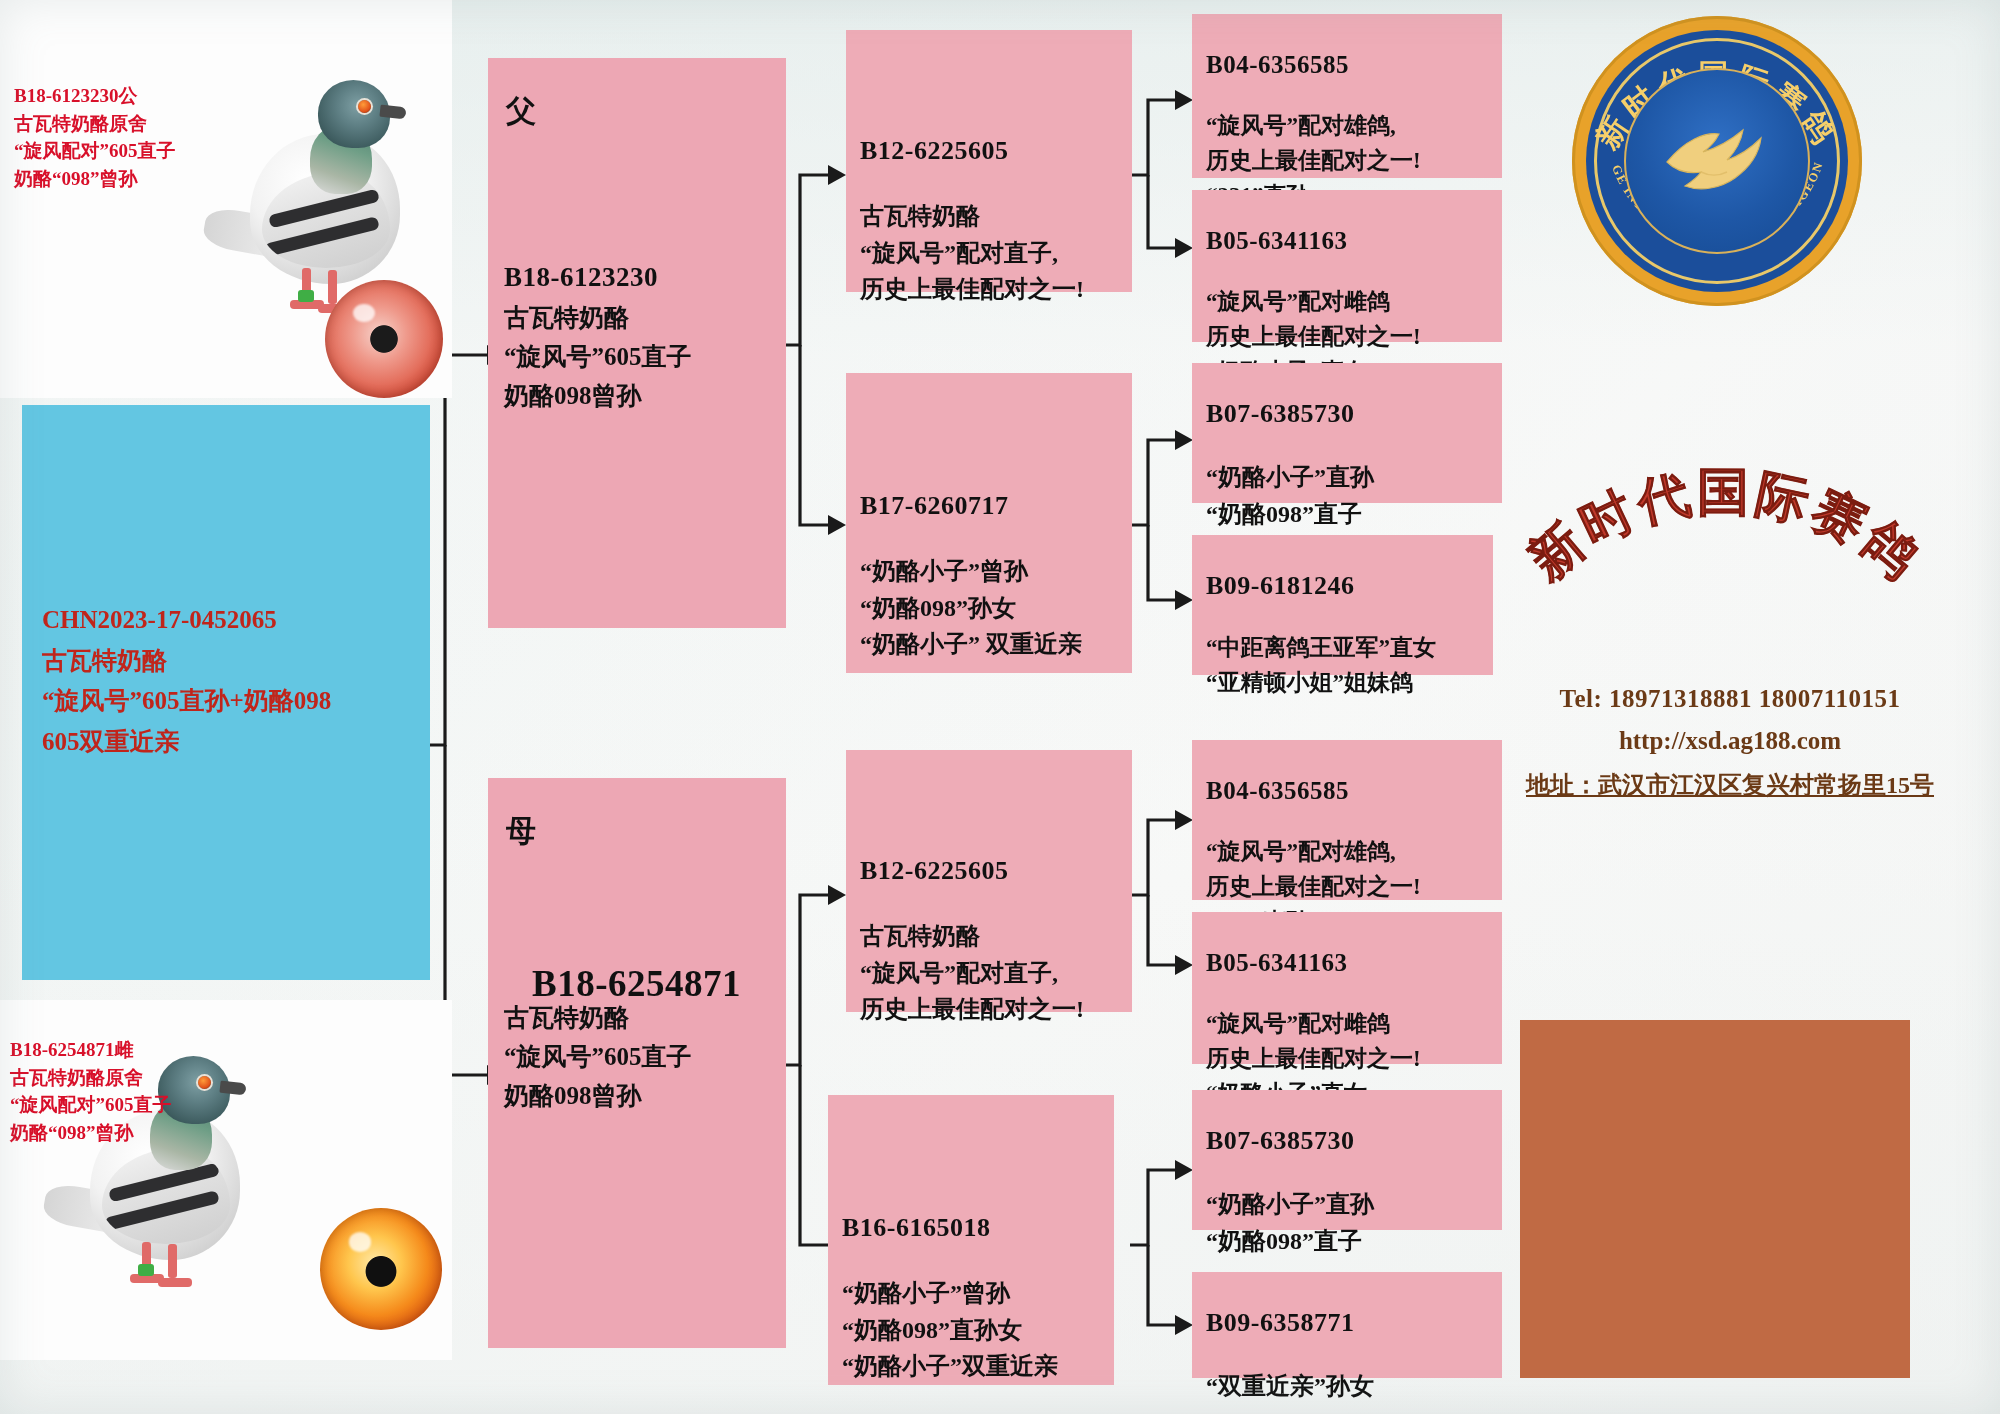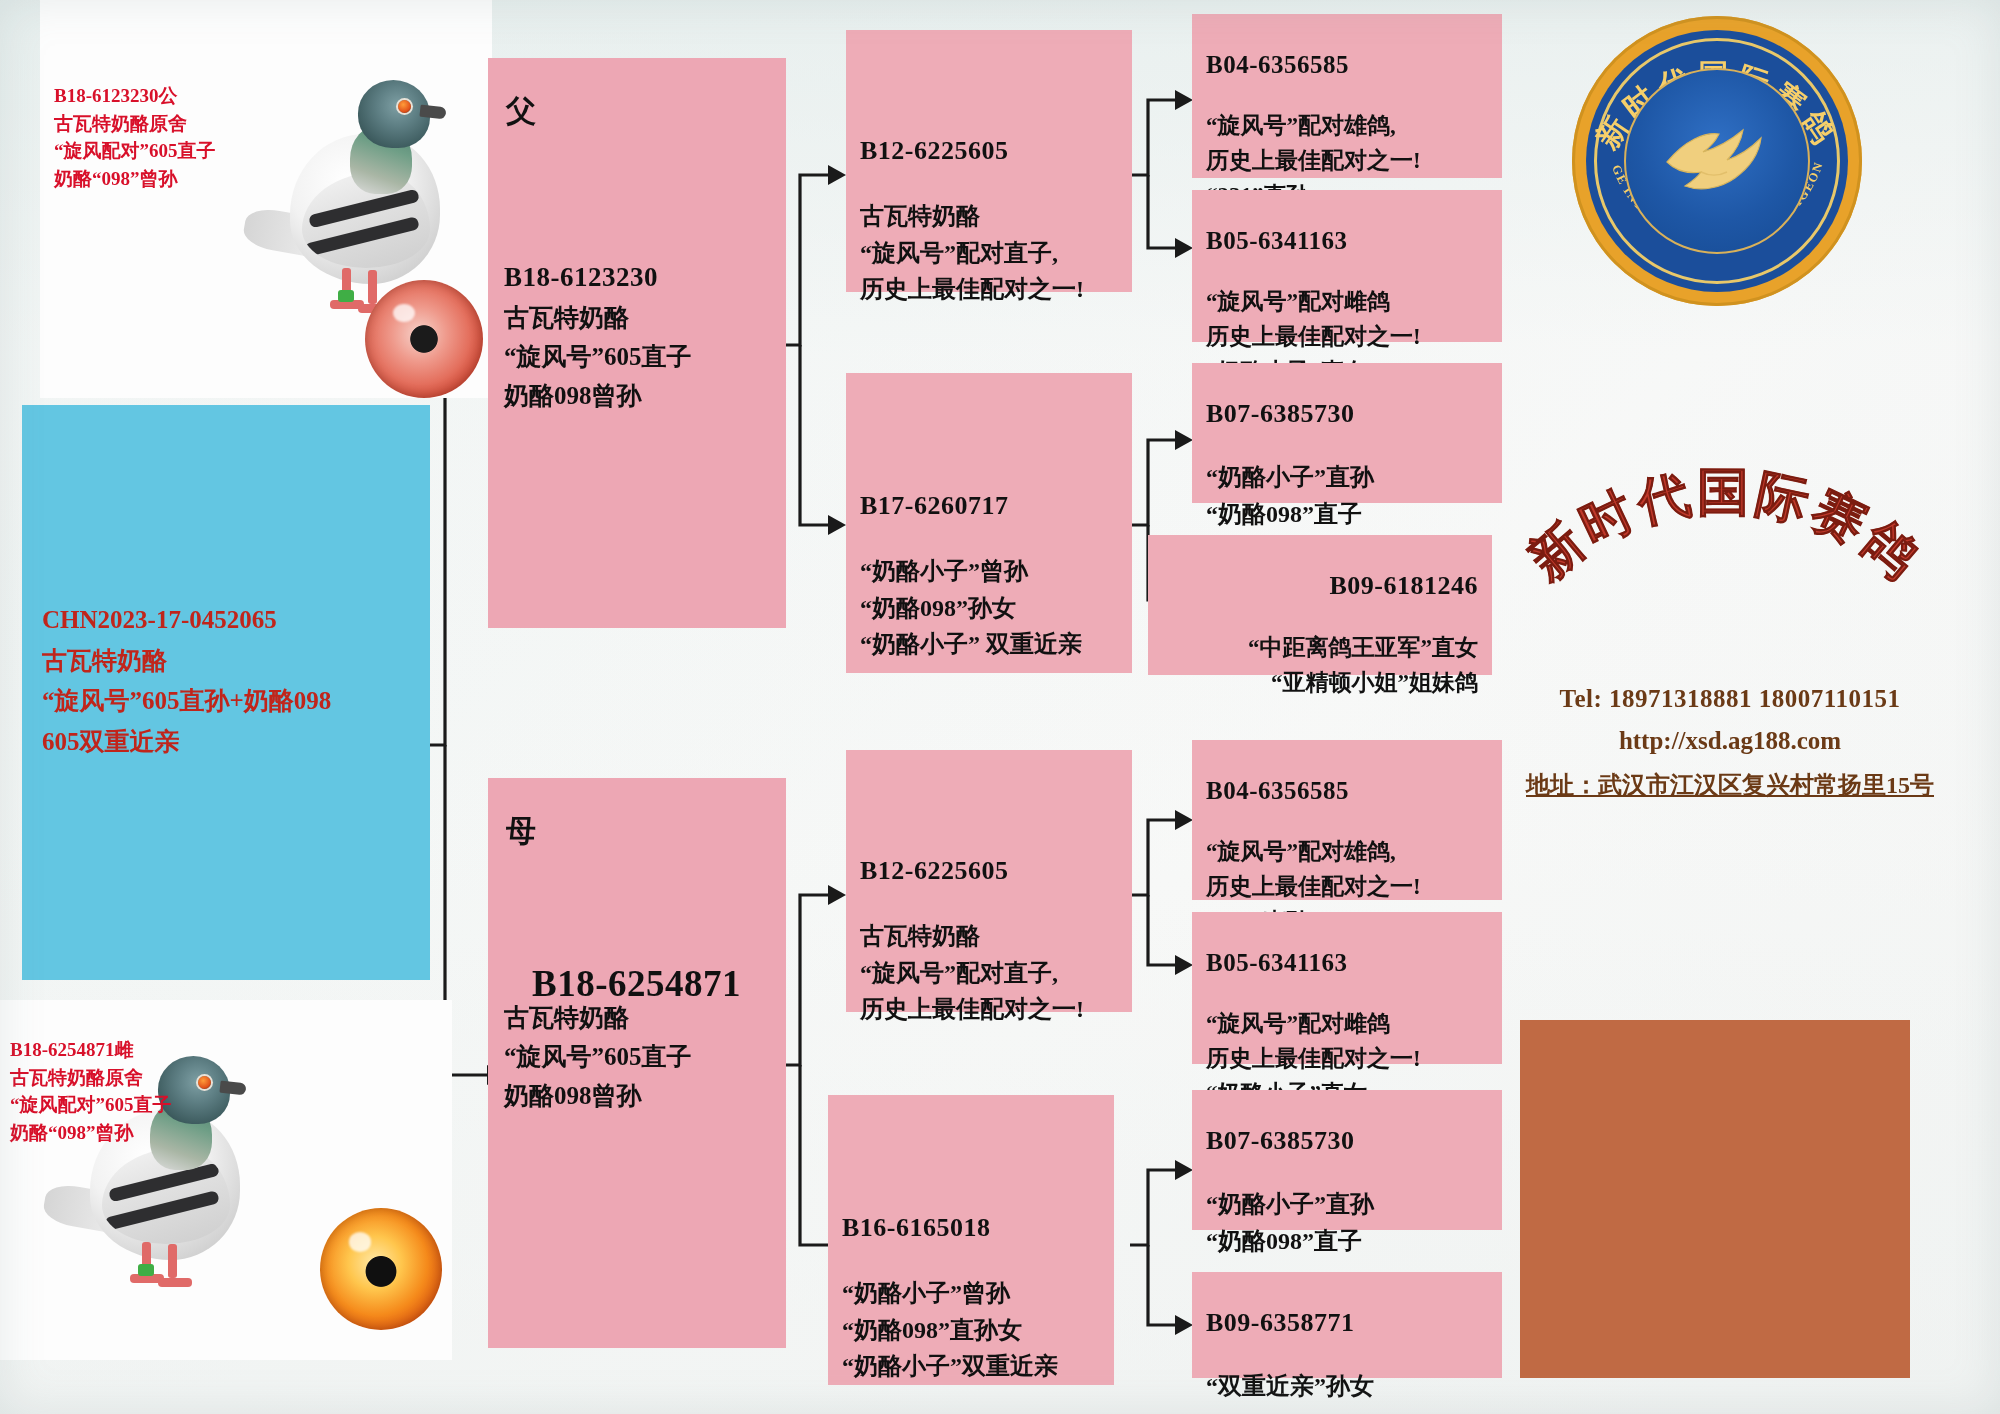--- a/index.html
+++ b/index.html
@@ -303,21 +303,21 @@
       <polygon points="1175,238 1175,258 1193,248"></polygon>
       <polygon points="1175,430 1175,450 1193,440"></polygon>
       <polygon points="1175,590 1175,610 1193,600"></polygon>
       <polygon points="1175,810 1175,830 1193,820"></polygon>
       <polygon points="1175,955 1175,975 1193,965"></polygon>
       <polygon points="1175,1160 1175,1180 1193,1170"></polygon>
       <polygon points="1175,1315 1175,1335 1193,1325"></polygon>
     </g>
   </svg>
 
-  <div class="photo-panel" style="left:0px; top:0px; width:452px; height:398px;margin-left:40px;">
+  <div class="photo-panel" style="left:0px; top:0px; width:452px; height:398px;">
     <div class="pigeon" style="left:232px; top:62px;">
       <div class="pg-tail"></div>
       <div class="pg-body"></div>
       <div class="pg-wing">
         <div class="pg-bar" style="left:6px; top:30px; width:112px;"></div>
         <div class="pg-bar" style="left:2px; top:58px; width:116px;"></div>
       </div>
       <div class="pg-neck"></div>
       <div class="pg-head"></div>
       <div class="pg-beak"></div>
@@ -428,21 +428,21 @@
 历史上最佳配对之一!
  “奶酪小子”直女</div>
   </div>
 
   <div class="box pink2" style="left:1192px; top:363px; width:310px; height:140px;">
     <div class="idline" style="font-size:26px;">B07-6385730</div>
     <div style="font-size:24px; line-height:1.52; margin-top:4px;">“奶酪小子”直孙
  “奶酪098”直子</div>
   </div>
 
-  <div class="box pink2" style="left:1148px; top:535px; width:344px; height:140px;text-align:right;">
+  <div class="box pink2" style="left:1192px; top:535px; width:301px; height:140px;">
     <div class="idline" style="font-size:26px;">B09-6181246</div>
     <div style="font-size:23px; line-height:1.52; margin-top:4px;">“中距离鸽王亚军”直女
  “亚精顿小姐”姐妹鸽</div>
   </div>
 
   <div class="box pink2" style="left:1192px; top:740px; width:310px; height:160px;">
     <div class="idline" style="font-size:25px;">B04-6356585</div>
     <div style="font-size:23px; line-height:1.52; margin-top:4px;">“旋风号”配对雄鸽,
 历史上最佳配对之一!
  “231”直孙</div>

